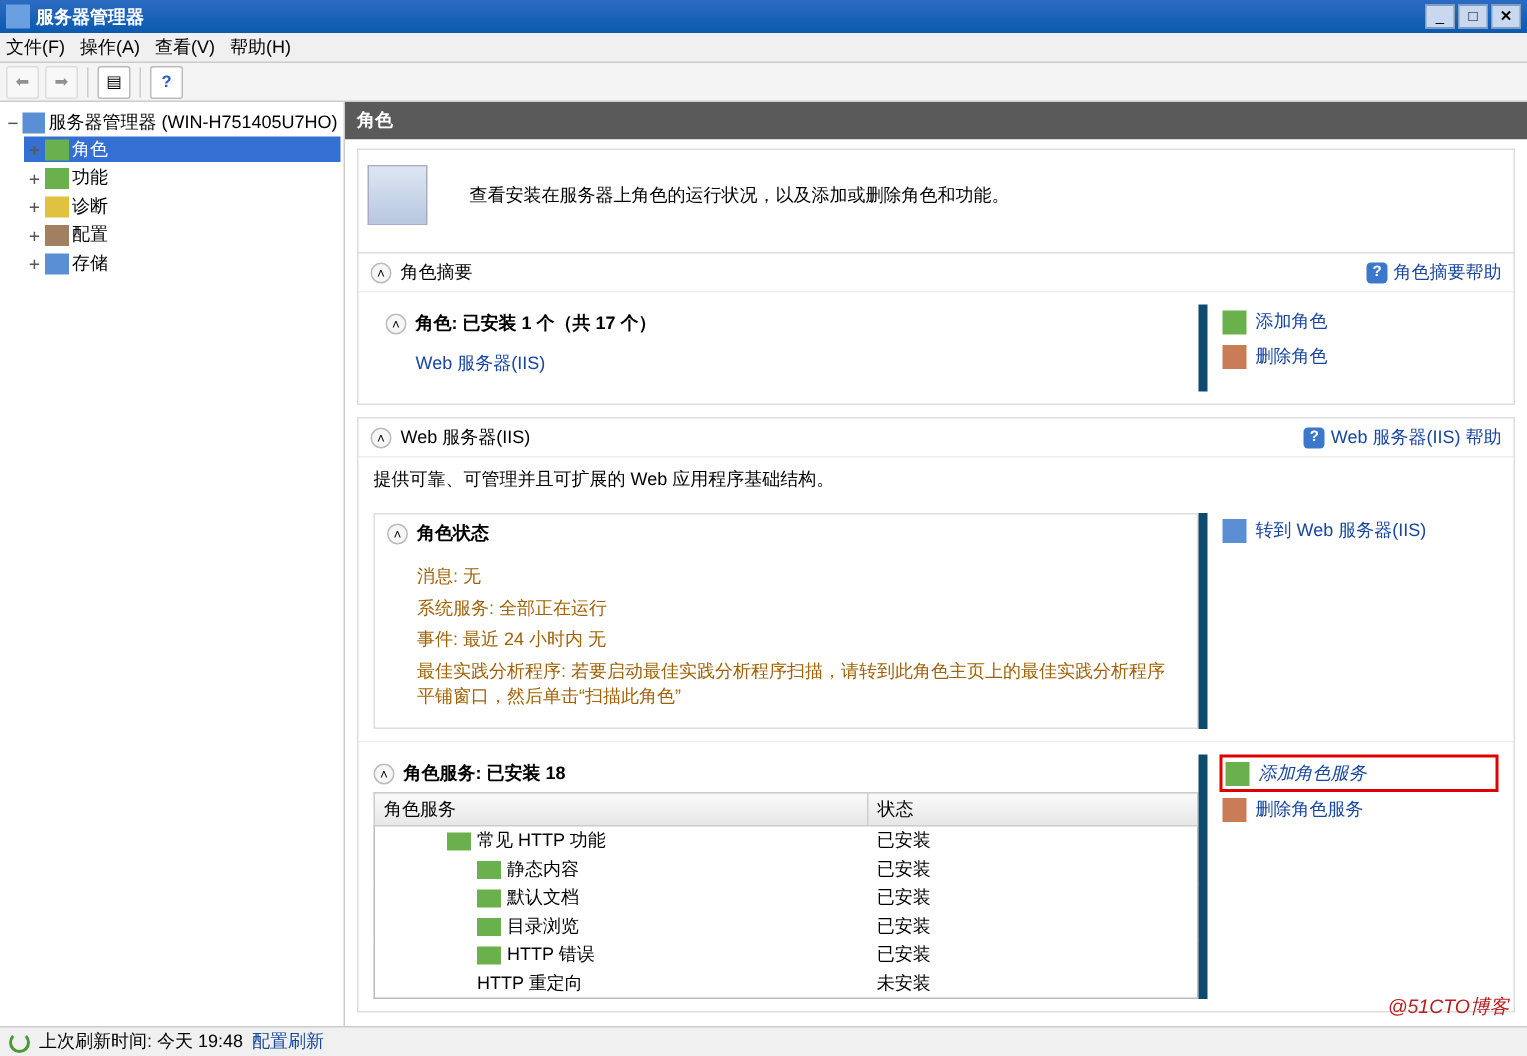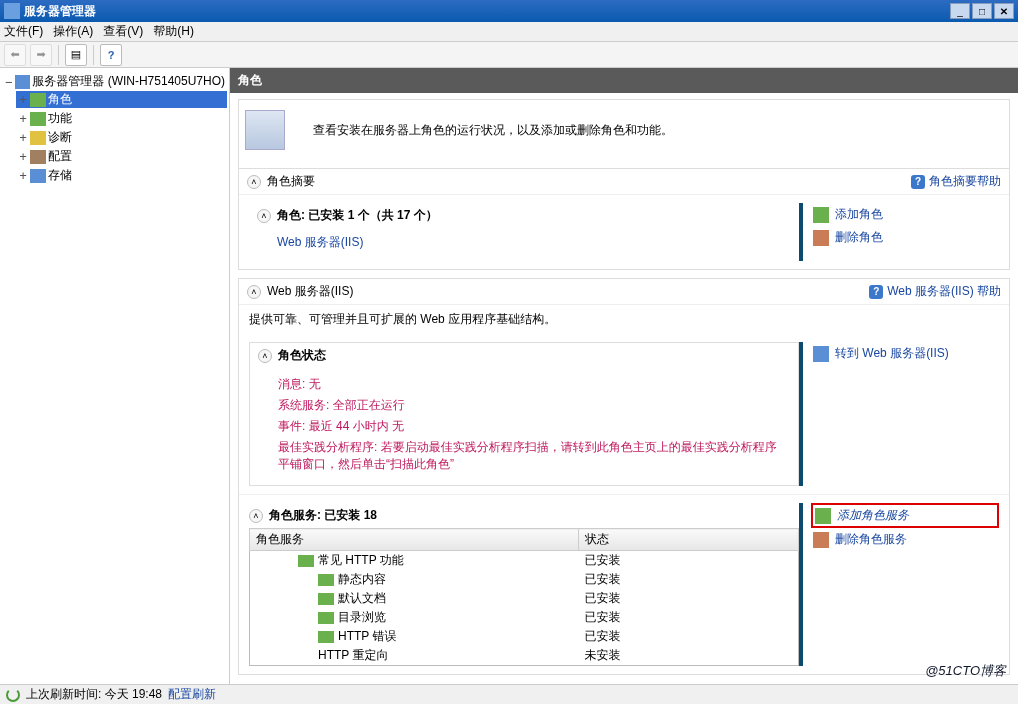--- a/index.html
+++ b/index.html
@@ -47,46 +47,46 @@
 .intro .big-icon { width: 40px; height: 40px; background: linear-gradient(#dde6f2,#b8c8e0); border: 1px solid #aac; }
 
 .panel { border: 1px solid #ddd; margin-bottom: 8px; }
 .panel-head { display: flex; align-items: center; padding: 4px 8px; border-bottom: 1px solid #eee; }
 .panel-head .chev { width: 14px; height: 14px; border: 1px solid #bbb; border-radius: 7px; display: flex; align-items: center; justify-content: center; font-size: 9px; margin-right: 6px; background: #f6f6f6; }
 .panel-head .ptitle { font-weight: normal; flex: 1; }
 .panel-head .help-link { display: flex; align-items: center; gap: 4px; color: #1846a0; }
 .panel-head .q { width: 14px; height: 14px; background: #3b78cc; color: #fff; border-radius: 3px; display: flex; align-items: center; justify-content: center; font-size: 10px; font-weight: bold; }
 .panel-body { display: flex; padding: 8px 10px; }
 .panel-left { flex: 1; }
-.panel-right { width: 200px; border-left: 4px solid #0c4a6e; padding-left: 8px; }
+.panel-right { width: 200px; border-left: 6px solid #0c4a6e; padding-left: 8px; }
 .panel-right .action { display: flex; align-items: center; gap: 6px; color: #1846a0; padding: 3px 2px; cursor: default; }
 .panel-right .action.highlight { border: 2px solid #d00; padding: 2px 2px; font-style: italic; }
 .panel-right .aicon { width: 16px; height: 16px; display: inline-block; background: #6ab04c; }
 .panel-right .aicon.del { background: #c97c55; }
 
 .sub-panel { border: 1px solid #ddd; }
 .sub-head { display: flex; align-items: center; padding: 4px 8px; gap: 6px; }
 .sub-head .chev { width: 14px; height: 14px; border: 1px solid #bbb; border-radius: 7px; display: flex; align-items: center; justify-content: center; font-size: 9px; background: #f6f6f6; }
 .sub-body { padding: 6px 16px 10px 28px; }
-.status-list div { color: #be185d; padding: 2px 0; }
+.status-list div { color: #a16207; padding: 2px 0; }
 .link-blue { color: #1846a0; }
 
 .svc-table { border: 1px solid #bbb; width: 100%; border-collapse: collapse; }
 .svc-table th { background: linear-gradient(#fafafa,#e6e6e6); border: 1px solid #ccc; text-align: left; padding: 2px 6px; font-weight: normal; }
 .svc-table td { padding: 1px 6px; }
 .svc-table tr.sel td { background: #e4e8ee; }
 .svc-icon { width: 16px; height: 12px; display: inline-block; background: #7aa8d8; vertical-align: middle; margin-right: 4px; }
 .svc-icon.grn { background: #6ab04c; }
 .svc-table td.name { padding-left: 8px; }
 
 
 .statusbar { height: 20px; background: #f0f0f0; border-top: 1px solid #ccc; display: flex; align-items: center; padding: 0 6px; gap: 6px; position: absolute; bottom: 0; left: 0; right: 0; }
 .statusbar .refresh-icon { width: 14px; height: 14px; border: 2px solid #4a9a3a; border-radius: 50%; border-top-color: transparent; }
 
-.watermark { position: absolute; right: 12px; bottom: 24px; color: #0f172a; font-size: 13px; font-style: italic; }
+.watermark { position: absolute; right: 12px; bottom: 24px; color: #b91c1c; font-size: 13px; font-style: italic; }
 </style>
 </head>
 <body>
 
 <div class="titlebar">
   <span class="icon"></span>
   <span class="title">服务器管理器</span>
   <span class="wbtn">_</span>
   <span class="wbtn">□</span>
   <span class="wbtn close">✕</span>
@@ -219,21 +219,21 @@
         <div class="panel-body">
           <div class="panel-left">
             <div class="sub-panel" style="border:1px solid #ddd">
               <div class="sub-head">
                 <span class="chev">˄</span>
                 <b>角色状态</b>
               </div>
               <div class="sub-body status-list" id="status-lines">
                   <div>消息: 无</div>
                   <div>系统服务: 全部正在运行</div>
-                  <div>事件: 最近 44 小时内 无</div>
+                  <div>事件: 最近 24 小时内 无</div>
                   <div>最佳实践分析程序: 若要启动最佳实践分析程序扫描，请转到此角色主页上的最佳实践分析程序平铺窗口，然后单击“扫描此角色”</div>
                 </div>
             </div>
           </div>
           <div class="panel-right">
             <div class="action">
               <span class="aicon" style="background:#5a8fd6"></span>
               <span>转到 Web 服务器(IIS)</span>
             </div>
           </div>

